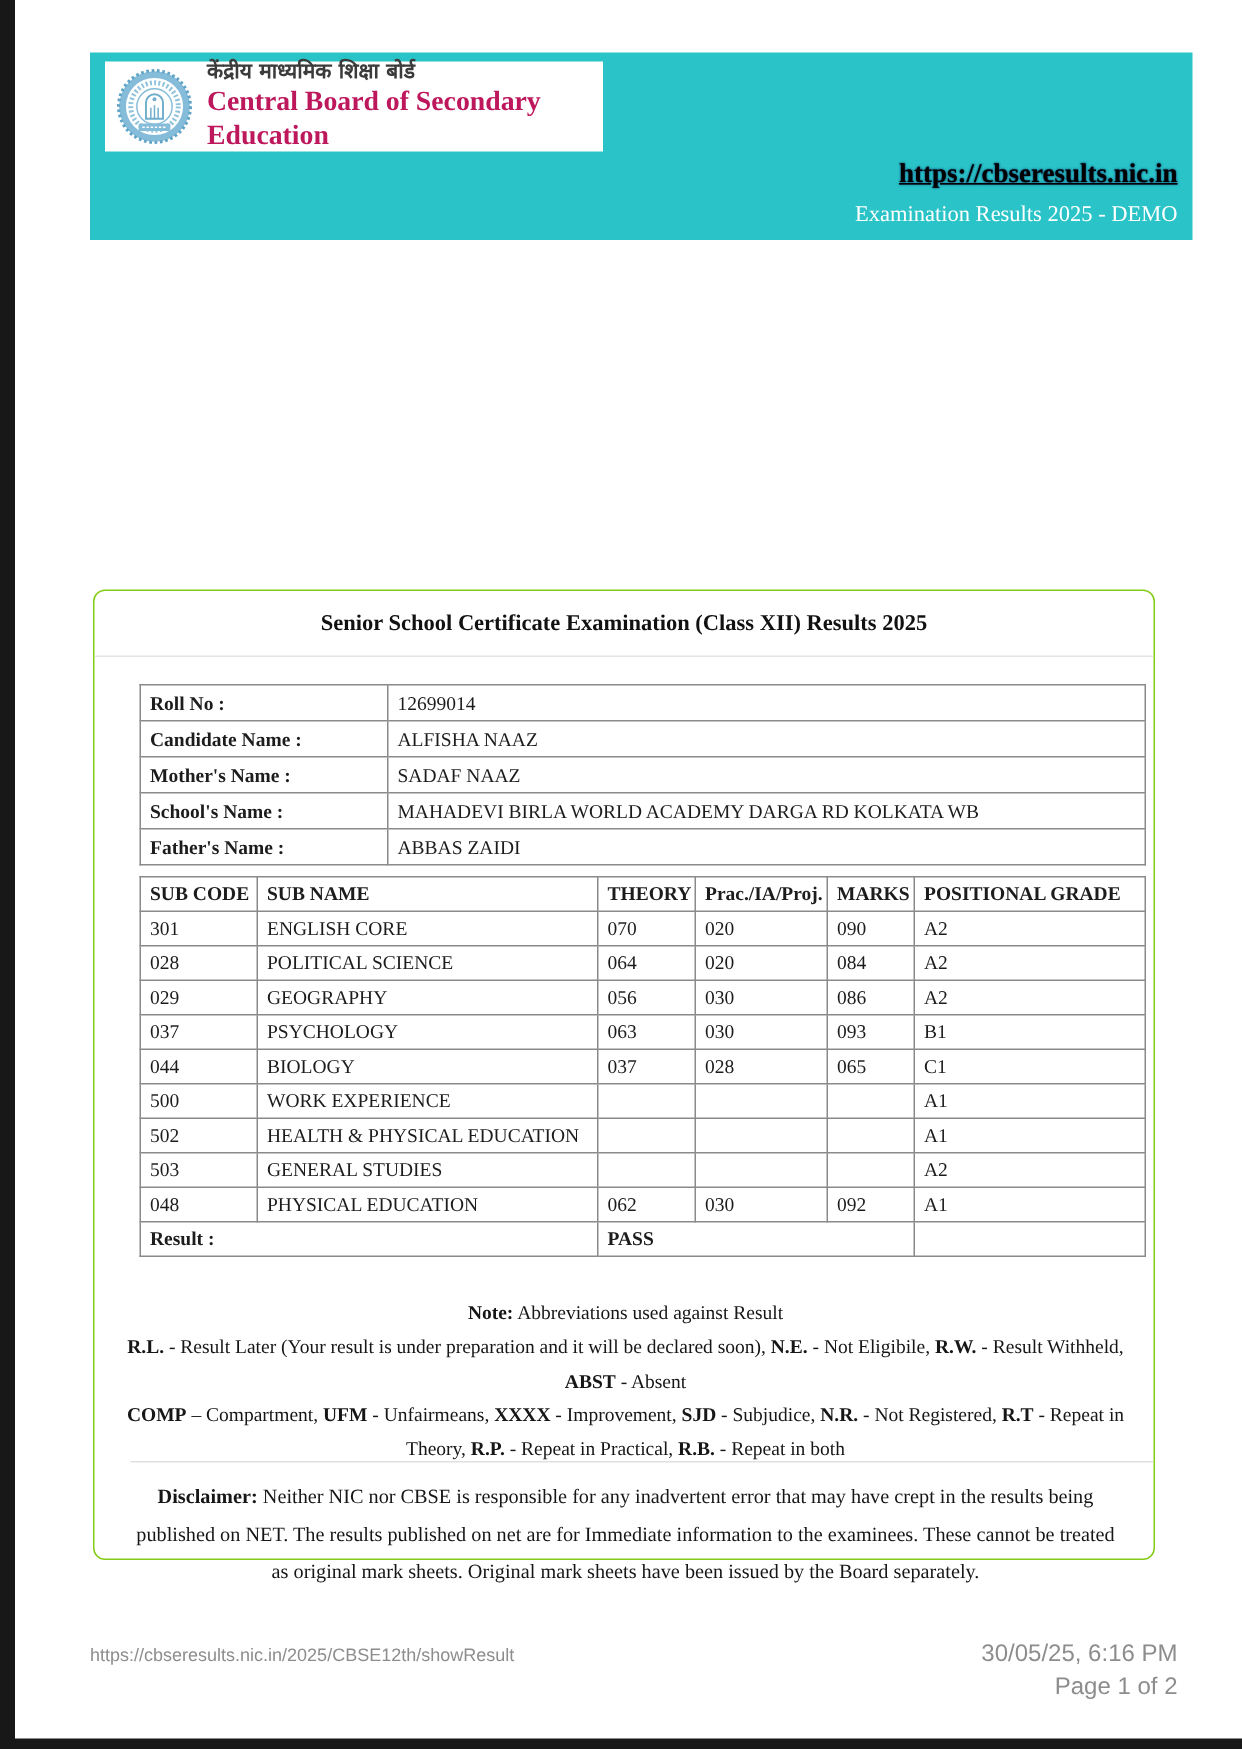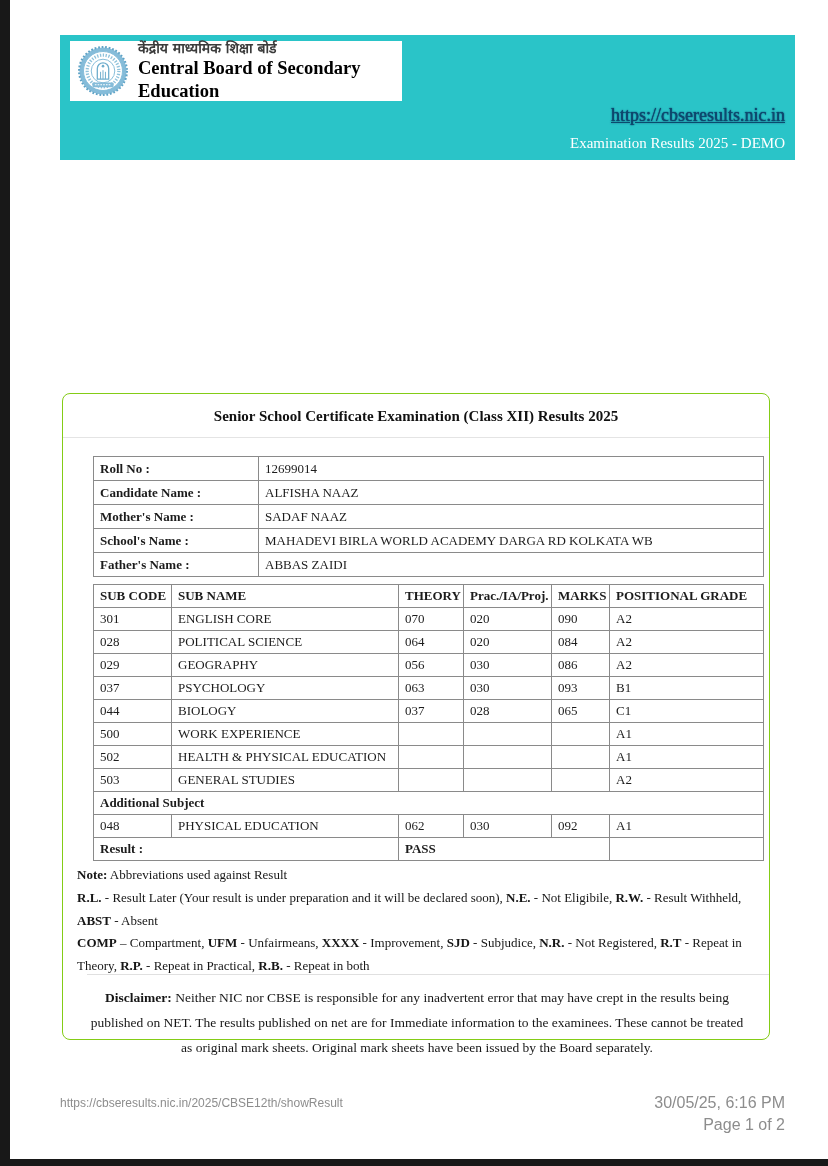--- a/index.html
+++ b/index.html
@@ -6,22 +6,22 @@
   #page{position:relative;width:828px;height:1166px;background:#ffffff;overflow:hidden;
         font-family:"Liberation Serif","DejaVu Serif",serif;color:#1c1c1c;}
   .edge-strip-left{position:absolute;left:0;top:0;width:10px;height:1166px;background:#181818;}
   .edge-strip-bottom{position:absolute;left:0;top:1159px;width:828px;height:7px;background:#181818;}
 
   
   .banner{position:absolute;left:60px;top:35px;width:735px;height:125px;background:#2AC4C8;}
   .logo-card{position:absolute;left:10px;top:6px;width:332px;height:60px;background:#ffffff;
              display:flex;align-items:center;gap:9px;padding-left:7px;box-sizing:border-box;}
   .board-hindi{font-family:"DejaVu Sans",sans-serif;font-weight:bold;font-size:14px;color:#3b3b3b;line-height:1.15;}
-  .board-english{font-size:18.5px;font-weight:600;color:#000000;line-height:1.2;margin-top:1px;}
-  .site-link{position:absolute;right:10px;top:70px;font-size:18px;font-weight:normal;color:#0c4a6e;
+  .board-english{font-size:18.5px;font-weight:600;color:#be185d;line-height:1.2;margin-top:1px;}
+  .site-link{position:absolute;right:10px;top:70px;font-size:18px;font-weight:bold;color:#000000;
              text-decoration:underline;text-shadow:0 0 1px rgba(10,10,70,.85),0 0 2px rgba(10,10,70,.45);}
   .banner-subtitle{position:absolute;right:10px;top:100px;font-size:15px;color:#ffffff;}
 
   
   .result-card{position:absolute;left:62px;top:393px;width:708px;height:647px;background:#ffffff;
                border:1px solid #84cc16;border-radius:8px;box-sizing:border-box;}
   .card-title{margin:14px 0 0 0;text-align:center;font-size:15px;font-weight:bold;color:#111;}
   .title-divider{border:none;border-top:1px solid #e4e4e4;margin:12px 0 0 0;}
   .section-divider{border:none;border-top:1px solid #e0e0e0;margin:14px 12px 0 12px;}
 
@@ -33,21 +33,21 @@
   .candidate-table{position:absolute;left:30px;top:62px;width:670px;}
   .candidate-table td{height:23px;}
   .candidate-table td.lbl{font-weight:bold;}
 
   .marks-table{position:absolute;left:30px;top:190px;width:670px;}
   .marks-table th,.marks-table td{height:22px;}
   .marks-table .span-label{font-weight:bold;}
   .marks-table .result-lbl{font-weight:bold;}
   .marks-table .result-val{font-weight:bold;}
 
-  .note-block{position:absolute;left:14px;top:470px;width:680px;text-align:left;
+  .note-block{position:absolute;left:14px;top:470px;width:680px;text-align:center;
               font-size:13px;line-height:1.75;color:#161616;}
   .disclaimer-block{position:absolute;left:26px;top:592px;width:656px;text-align:center;
                     font-size:13.5px;line-height:1.85;color:#161616;}
   .b{font-weight:bold;}
 
   
   .footer-url{position:absolute;left:60px;top:1096px;font-family:"Liberation Sans","DejaVu Sans",sans-serif;
               font-size:12px;color:#8d8d8d;}
   .footer-right{position:absolute;right:43px;top:1092px;text-align:right;
                 font-family:"Liberation Sans","DejaVu Sans",sans-serif;font-size:16px;color:#8d8d8d;line-height:1.35;}
@@ -208,23 +208,20 @@
 
   <tr>
     <td>503</td>
     <td>GENERAL STUDIES</td>
     <td></td>
     <td></td>
     <td></td>
     <td>A2</td>
   </tr>
 
-  <tr>
-    <td colspan="6" class="span-label">Additional Subject</td>
-  </tr>
 
   <tr>
     <td>048</td>
     <td>PHYSICAL EDUCATION</td>
     <td>062</td>
     <td>030</td>
     <td>092</td>
     <td>A1</td>
   </tr>
 

